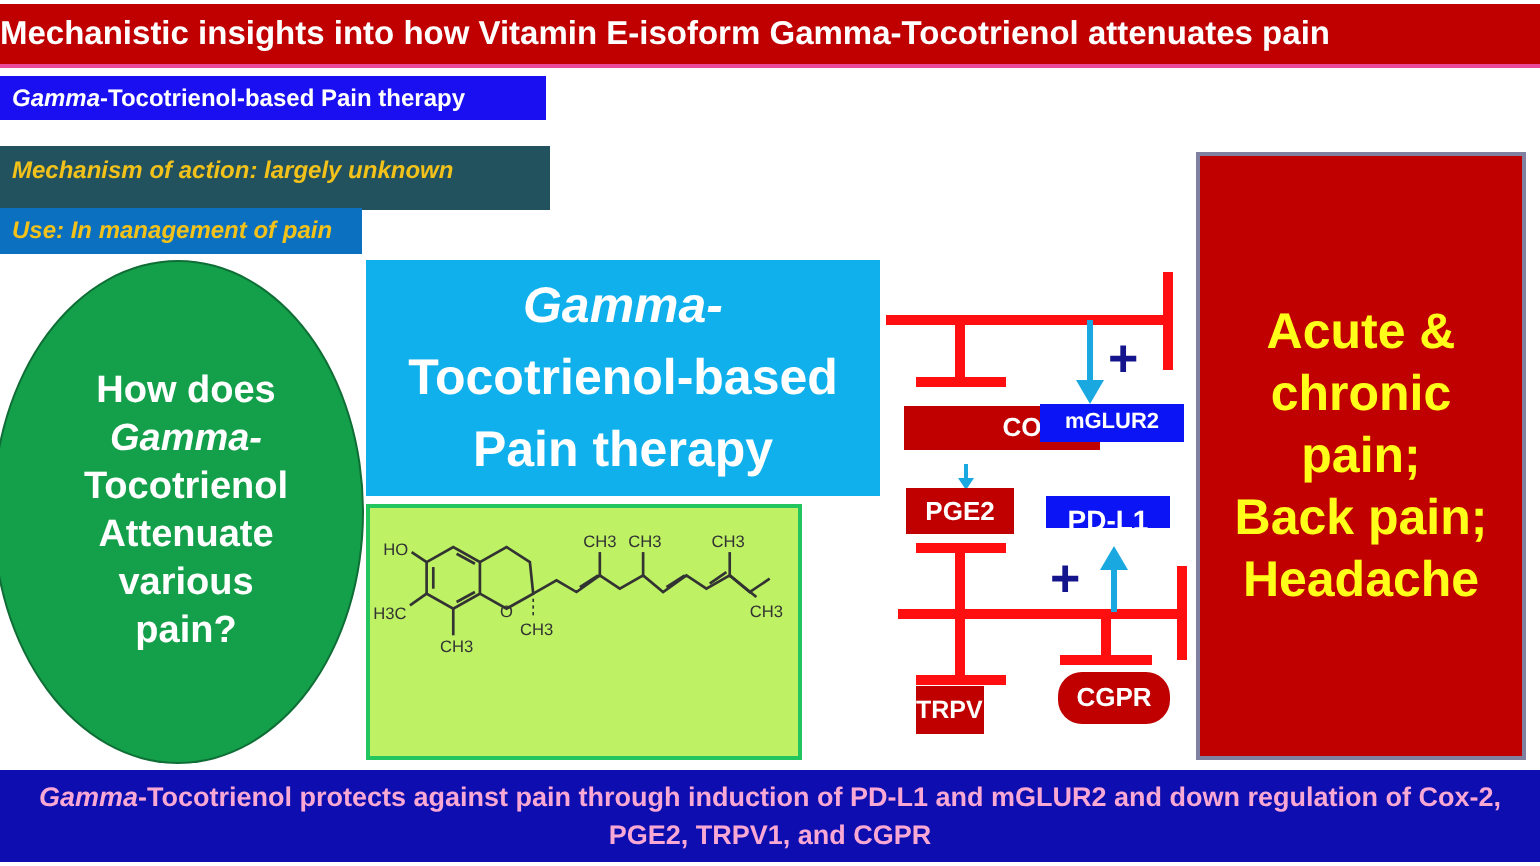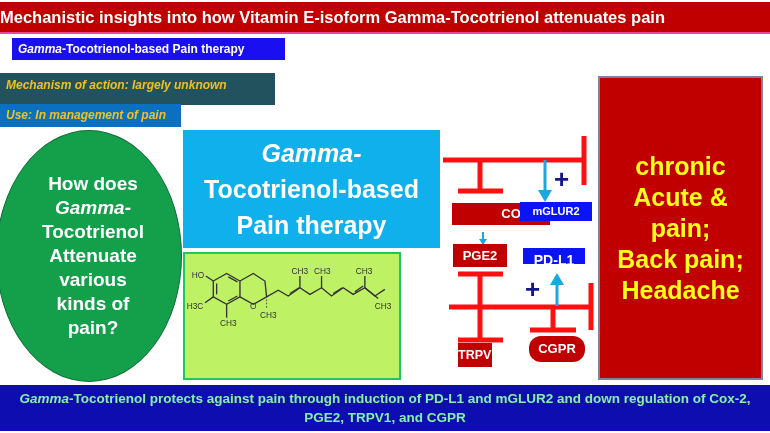--- a/index.html
+++ b/index.html
@@ -7,21 +7,21 @@
     width: 770px; height: 433px; position: relative; overflow: hidden;
     background: #ffffff; font-family: "Liberation Sans", sans-serif;
   }
   .abs { position: absolute; }
   #title-bar {
     left: 0; top: 2px; width: 770px; height: 30px; background: #c00000;
     color: #fff; font-weight: bold; font-size: 16.5px; text-align: left; line-height: 30px;
     border-bottom: 2px solid #ec4899;
   }
   .tag { color: #fff; font-weight: bold; font-size: 12px; line-height: 22px; padding-left: 6px; box-sizing: border-box; }
-  #tag-therapy { left: 0; top: 38px; width: 273px; height: 22px; background: #1a0ff0; margin-left: 12px; }
+  #tag-therapy { left: 0; top: 38px; width: 273px; height: 22px; background: #1a0ff0; }
   #tag-mechanism { left: 0; top: 73px; width: 275px; height: 32px; background: #22525e; color: #f2c21b; font-style: italic; line-height: 24px; }
   #tag-use { left: 0; top: 104px; width: 181px; height: 23px; background: #0b70c0; color: #f2c21b; font-style: italic; line-height: 23px; }
 
   #question-ellipse {
     left: -4px; top: 130px; width: 184px; height: 250px; border-radius: 50%;
     background: #14a04a; border: 1px solid #0f6e36;
     display: flex; align-items: center; justify-content: center; text-align: center;
     color: #fff; font-weight: bold; font-size: 19px; line-height: 24px;
   }
   #question-ellipse .inner { width: 130px; margin-left: 8px; }
@@ -42,42 +42,41 @@
   .node-blue { background: #0a14f5; }
 
   #pain-box {
     left: 598px; top: 76px; width: 165px; height: 304px; background: #c00000;
     border: 2px solid #8080a0; box-sizing: border-box;
     color: #ffff1a; font-weight: bold; font-size: 25px; line-height: 31px; text-align: center;
     display: flex; align-items: center; justify-content: center;
   }
   #bottom-bar {
     left: 0; top: 385px; width: 770px; height: 46px; background: #0d0db0;
-    color: #86efac; font-weight: bold; font-size: 13.5px; line-height: 19px; text-align: center;
+    color: #f9a8d4; font-weight: bold; font-size: 13.5px; line-height: 19px; text-align: center;
     display: flex; align-items: center; justify-content: center; padding: 0 10px; box-sizing: border-box;
   }
   #diagram-svg { left: 0; top: 0; width: 770px; height: 433px; pointer-events: none; }
 </style>
 </head>
 <body>
 
 <div id="title-bar" class="abs">Mechanistic insights into how Vitamin E-isoform Gamma-Tocotrienol attenuates pain</div>
 
 <div id="tag-therapy" class="abs tag"><i>Gamma</i><span>-Tocotrienol-based Pain therapy</span></div>
 <div id="tag-mechanism" class="abs tag">Mechanism of action: largely unknown</div>
 <div id="tag-use" class="abs tag">Use: In management of pain</div>
 
 <div id="question-ellipse" class="abs">
   <div class="inner">
     <div>How does</div>
     <div style="font-style:italic">Gamma-</div>
     <div>Tocotrienol</div>
     <div>Attenuate</div>
     <div>various</div>
-    <div>kinds of</div>
     <div>pain?</div>
   </div>
 </div>
 
 <div id="therapy-box" class="abs">
   <div>
     <div style="font-style:italic">Gamma-</div>
     <div>Tocotrienol-based</div>
     <div>Pain therapy</div>
   </div>
@@ -159,22 +158,22 @@
 
 <div class="abs node node-red" style="left:452px;top:203px;width:62px;height:22px;font-size:13px;line-height:22px;padding-left:36px;">COX2</div>
 <div class="abs node node-blue" style="left:520px;top:202px;width:72px;height:19px;font-size:11px;line-height:19px;">mGLUR2</div>
 <div class="abs node node-red" style="left:453px;top:244px;width:54px;height:23px;font-size:13px;line-height:23px;">PGE2</div>
 <div class="abs node node-blue" style="left:523px;top:248px;width:62px;height:16px;font-size:14px;line-height:24px;">PD-L1</div>
 <div class="abs node node-red" style="left:458px;top:343px;width:34px;height:24px;font-size:12.5px;line-height:24px;">TRPV1</div>
 <div class="abs node node-red" style="left:529px;top:336px;width:56px;height:26px;font-size:13px;line-height:26px;border-radius:12px;">CGPR</div>
 
 <div id="pain-box" class="abs">
   <div>
+    <div>Acute &amp;</div>
     <div>chronic</div>
-    <div>Acute &amp;</div>
     <div>pain;</div>
     <div>Back pain;</div>
     <div>Headache</div>
   </div>
 </div>
 
 <div id="bottom-bar" class="abs">
   <div><i>Gamma</i><span>-Tocotrienol protects against pain through induction of PD-L1 and mGLUR2 and down regulation of Cox-2, PGE2, TRPV1, and CGPR</span></div>
 </div>
 

